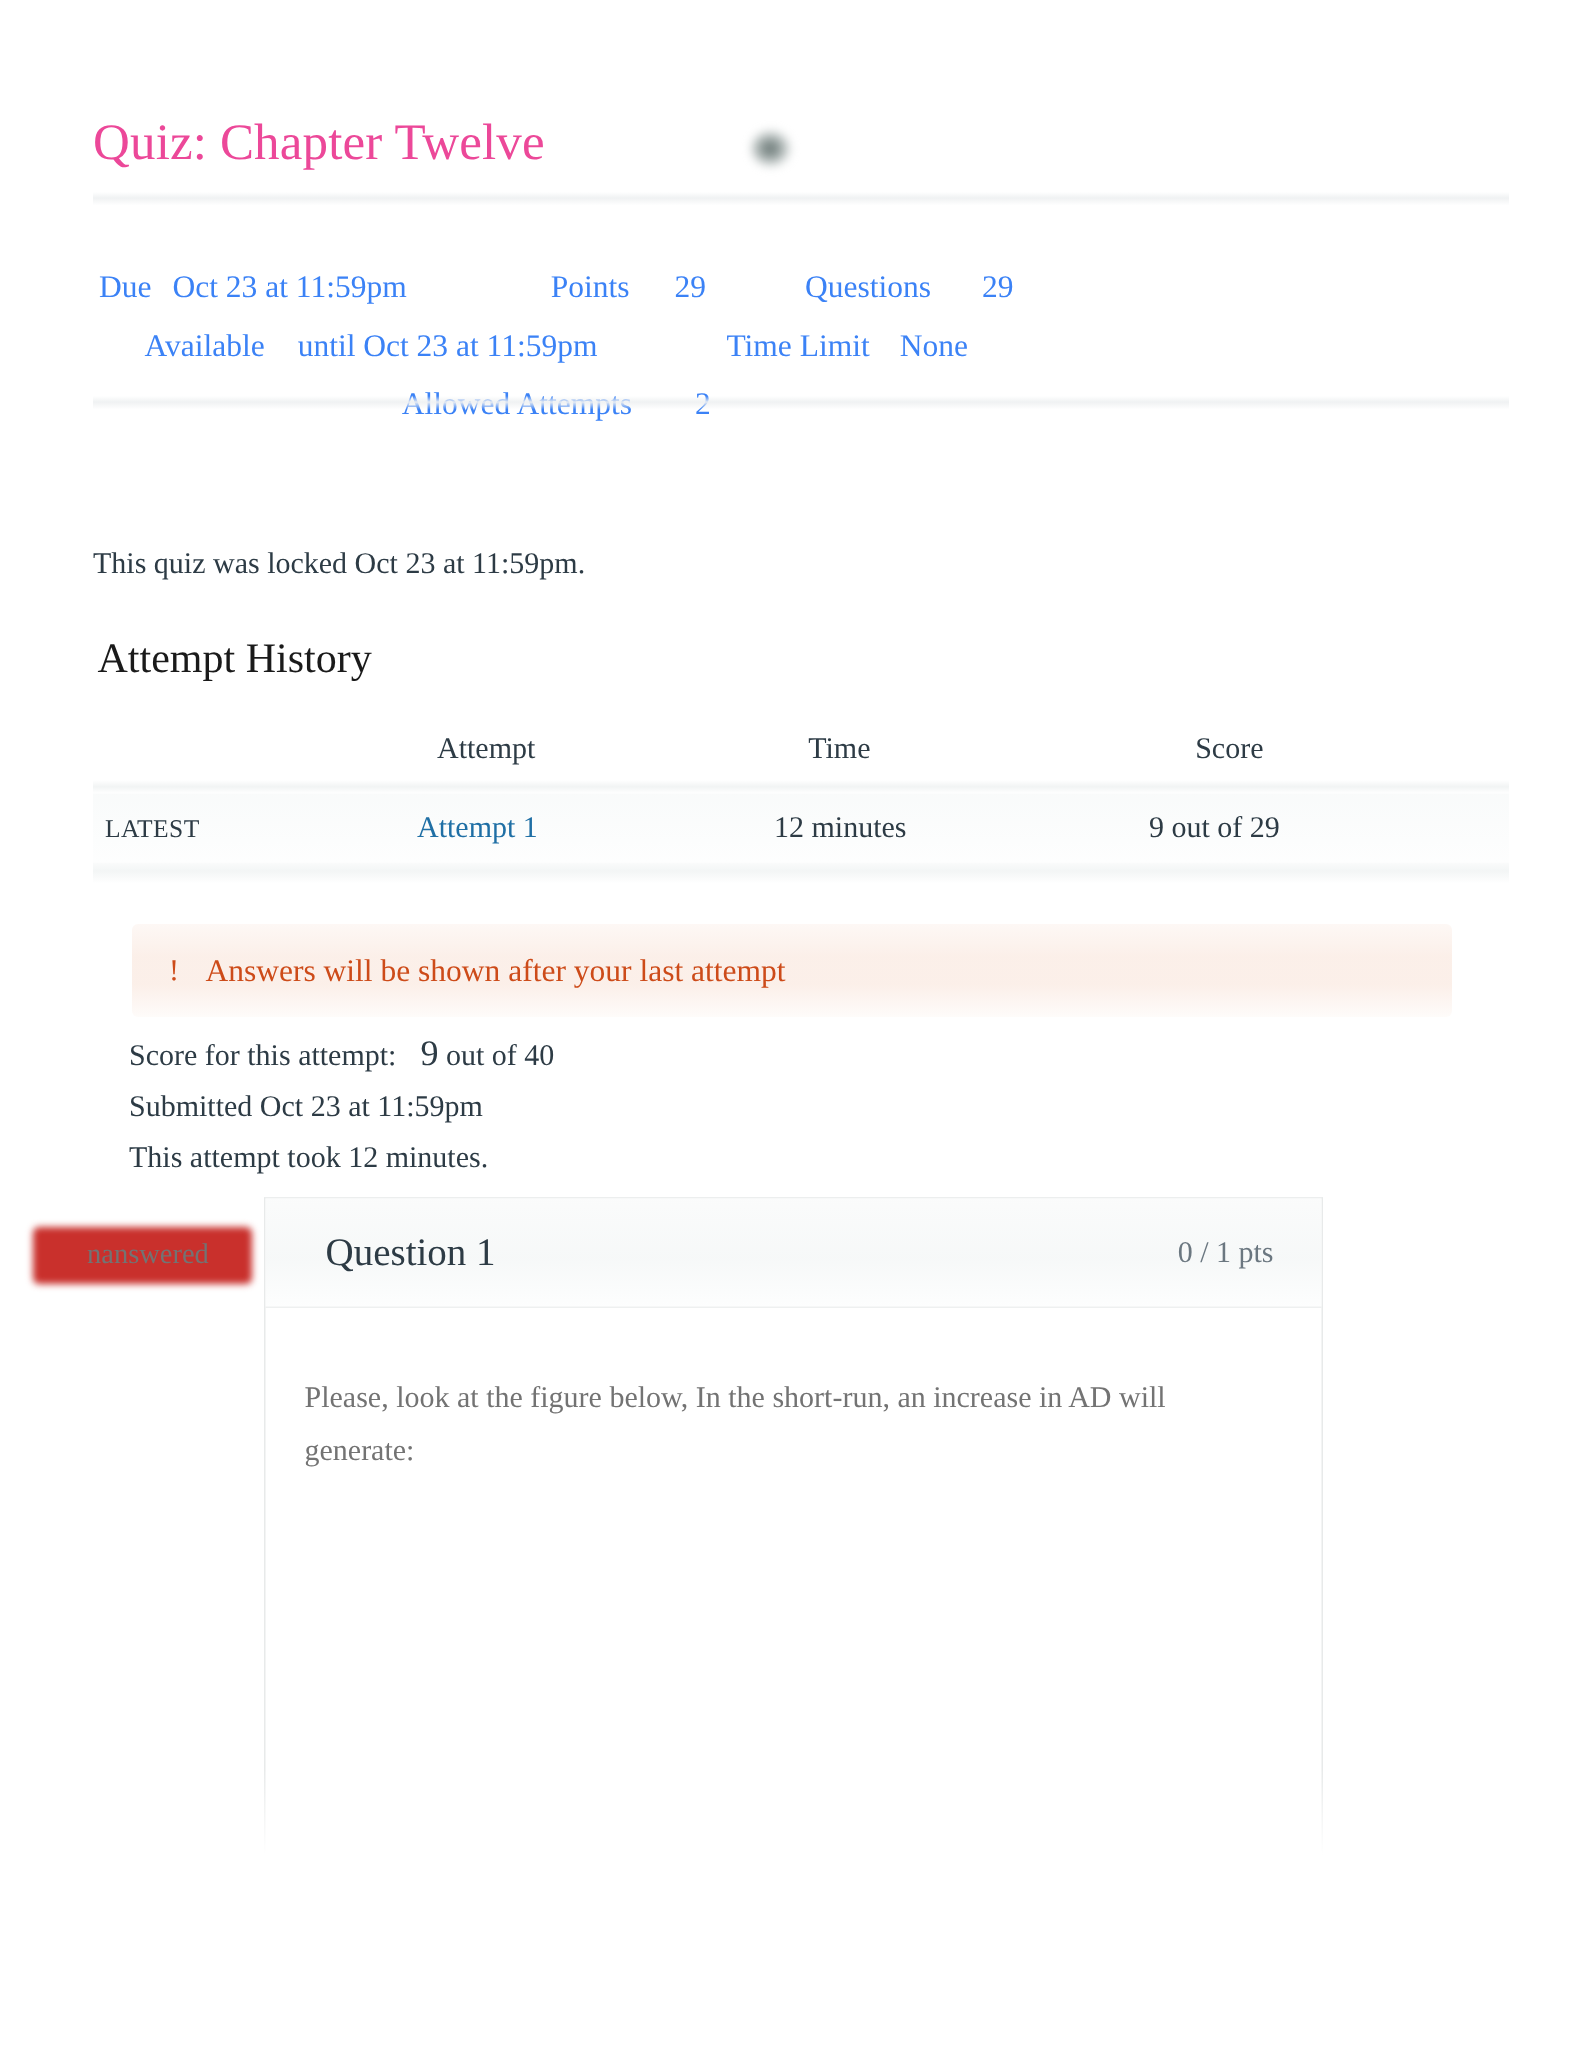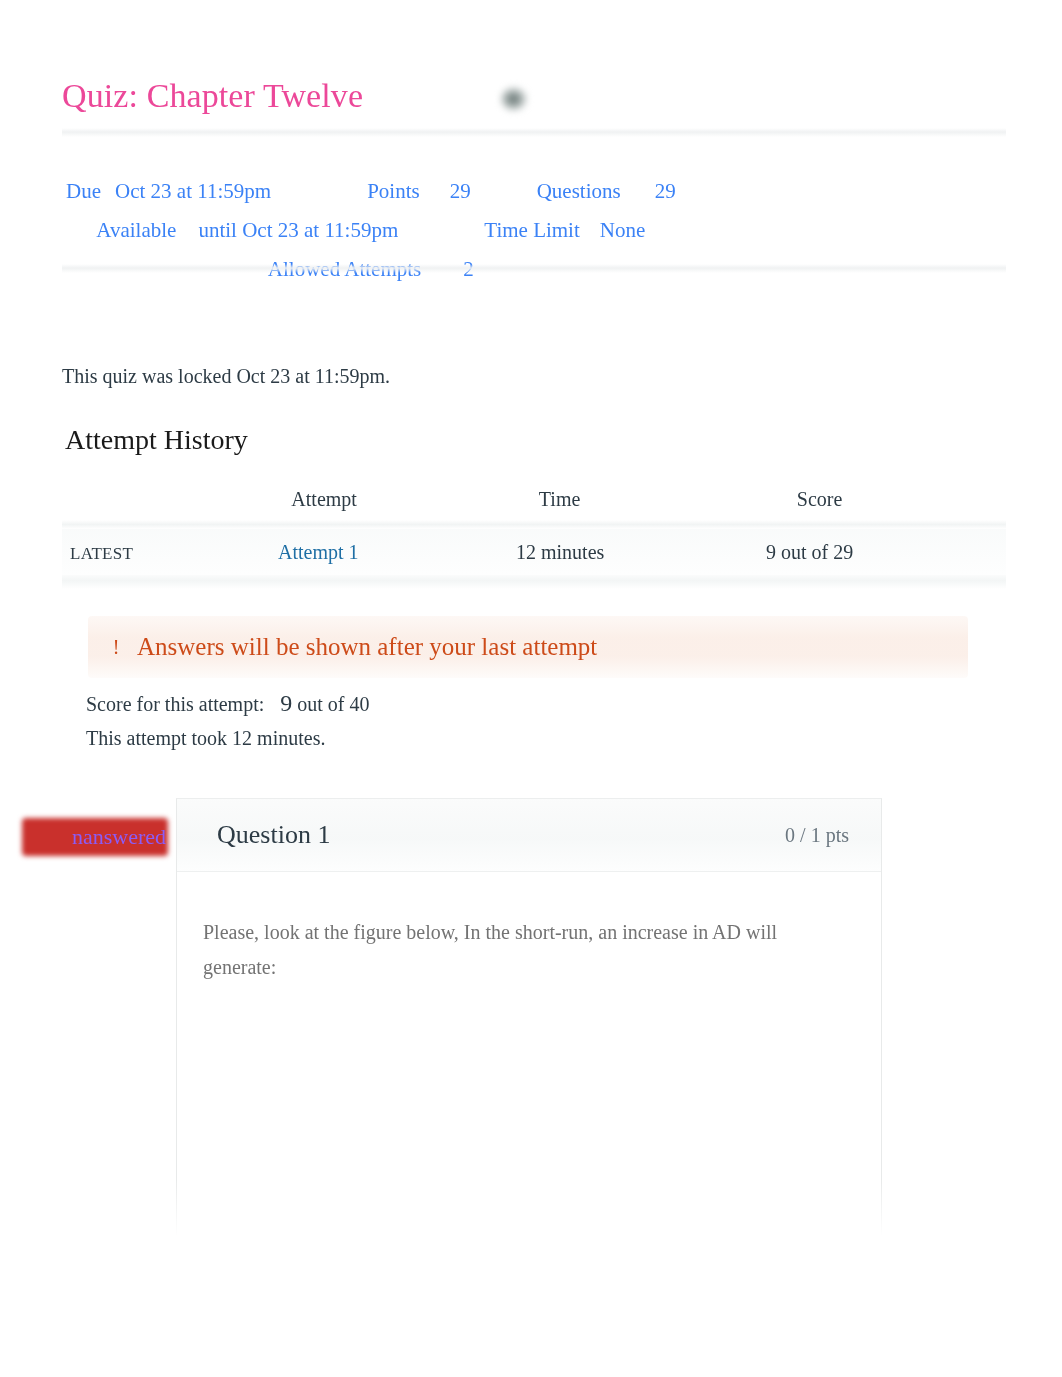--- a/index.html
+++ b/index.html
@@ -167,21 +167,21 @@
   .warn-icon {
     margin-left: 18px;
     width: 20px;
     text-align: center;
     font-size: 20px;
     color: #cd4b19;
     line-height: 1;
   }
   .warn-text {
     margin-left: 11px;
-    font-size: 25px;
+    font-size: 21px;
     color: #cd4b19;
   }
 
   
   .attempt-summary {
     position: absolute;
     left: 86px;
     top: 686px;
     font-size: 20px;
     line-height: 34px;
@@ -252,25 +252,25 @@
     left: 22px;
     top: 818px;
     width: 146px;
     height: 38px;
     background: #c9302c;
     border-radius: 4px;
     filter: blur(2.6px);
   }
   .status-badge-label {
     position: absolute;
-    left: 72px;
+    left: 58px;
     top: 826px;
     width: 120px;
-    font-size: 22px;
-    color: #8b5cf6;
+    font-size: 19px;
+    color: #737373;
     line-height: 22px;
     white-space: nowrap;
     filter: blur(0.5px);
   }
 </style>
 </head>
 <body>
 
 <div class="page">
 
@@ -323,20 +323,21 @@
   <div class="warn-banner">
     <span class="warn-icon">!</span>
     <span class="warn-text">Answers will be shown after your last attempt</span>
   </div>
 
   <div class="attempt-summary">
     <span class="summary-line">
       <span>Score for this attempt:</span><span class="score-gap"></span><span class="score-num">9</span>
       <span>out of 40</span>
     </span>
+    <span class="summary-line">Submitted Oct 23 at 11:59pm</span>
     <span class="summary-line">This attempt took 12 minutes.</span>
   </div>
 
   <div class="question-card">
     <div class="question-header">
       <span class="question-name">Question 1</span>
       <span class="question-pts">0 / 1 pts</span>
     </div>
     <div class="question-text">Please, look at the figure below, In the short-run, an increase in AD will generate:</div>
   </div>

